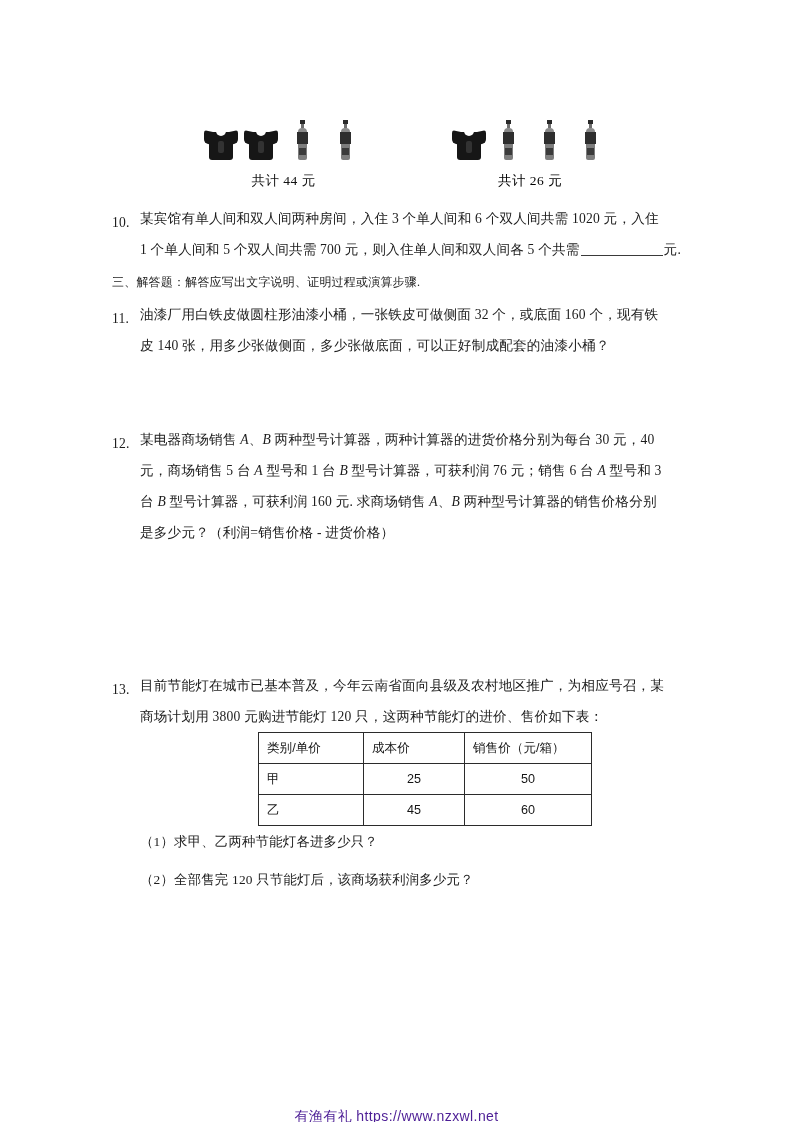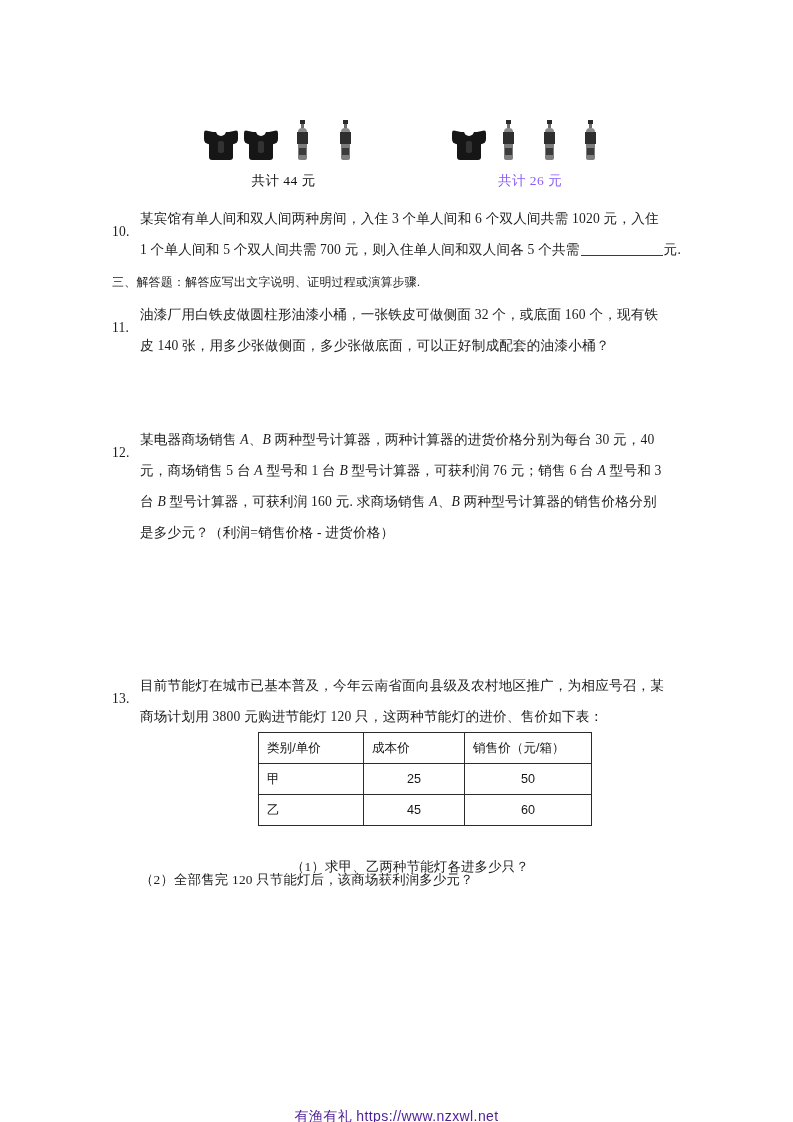--- a/index.html
+++ b/index.html
@@ -151,36 +151,36 @@
     background: #3b3b3b;
   }
 
   .illus-caption {
     font-size: 13.5px;
     letter-spacing: .5px;
     margin-top: 12px;
     color: #111;
     font-family: "Liberation Serif", "DejaVu Serif", serif;
   }
-  .illus-caption.faded { color: #8b5cf6; }
+  .illus-caption.faded { color: #000000; }
 
   
   .q {
     position: absolute;
     left: 112px;
     width: 574px;
     font-size: 13.6px;
     line-height: 31px;
     color: #1b1b1b;
     letter-spacing: .2px;
   }
   .q .num {
     position: absolute;
     left: 0;
-    top: 13px;
+    top: 4px;
     width: 26px;
     text-align: left;
   }
   .q .lines {
     margin-left: 28px;
   }
   .q .lines > div { white-space: nowrap; }
 
   .sect {
     position: absolute;
@@ -386,18 +386,18 @@
         <td class="c2">50</td>
       </tr>
       <tr>
         <td class="c0">乙</td>
         <td class="c1">45</td>
         <td class="c2">60</td>
       </tr>
     </tbody>
   </table>
 
-  <div class="sub" style="top:853px;text-align:center;">（1）求甲、乙两种节能灯各进多少只？</div>
+  <div class="sub" style="top:828px;">（1）求甲、乙两种节能灯各进多少只？</div>
   <div class="sub" style="top:866px;">（2）全部售完 120 只节能灯后，该商场获利润多少元？</div>
 
   <div class="footer">有渔有礼 https://www.nzxwl.net</div>
 
 </div>
 
 </body></html>

